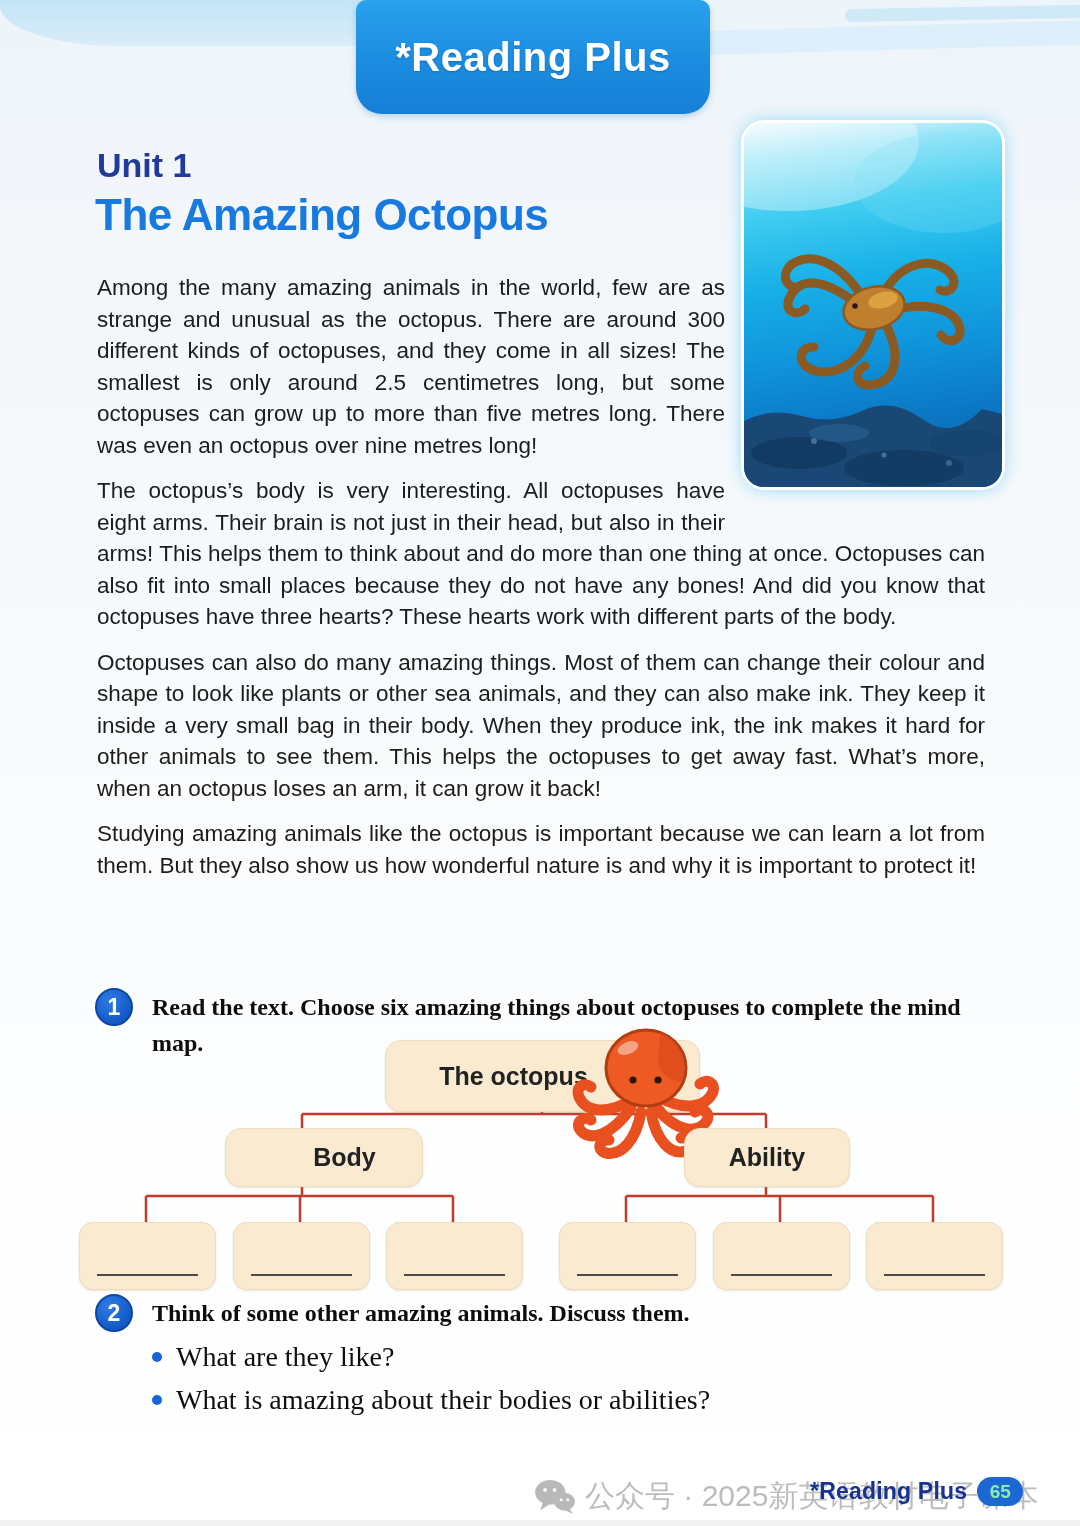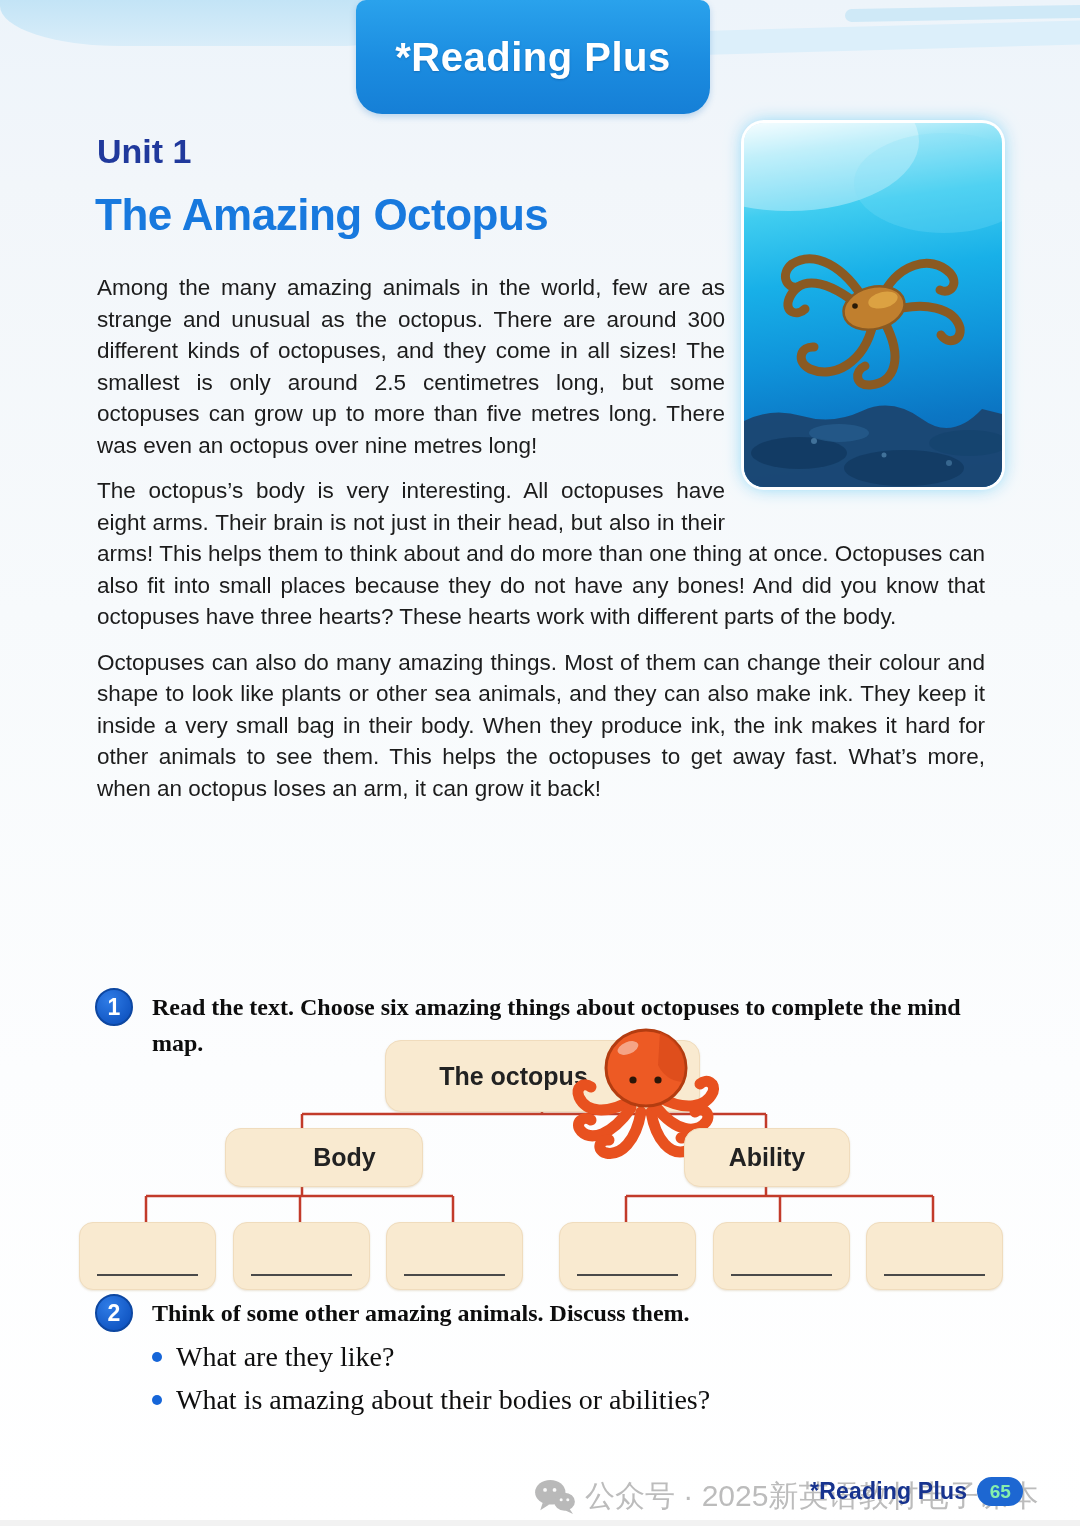--- a/index.html
+++ b/index.html
@@ -17,21 +17,21 @@
   .streak2{position:absolute;right:0;top:26px;width:400px;height:24px;background:#dceffa;
     border-radius:14px 0 0 14px;transform:skewY(-1.6deg);}
   
   .banner{position:absolute;left:356px;top:0;width:354px;height:114px;
     background:linear-gradient(180deg,#2aa2ec 0%,#1b8ce0 55%,#167fd6 100%);
     border-radius:10px 10px 26px 26px;display:flex;align-items:center;justify-content:center;
     box-shadow:0 3px 6px rgba(30,120,200,.25);}
   .banner span{color:#fff;font-size:40px;font-weight:700;letter-spacing:.5px;
     text-shadow:0 1px 2px rgba(0,60,120,.35);}
   
-  .unit{position:absolute;left:97px;top:132px;font-size:34px;font-weight:700;color:#20399c;}
+  .unit{position:absolute;left:97px;top:146px;font-size:34px;font-weight:700;color:#20399c;}
   .title{position:absolute;left:95px;top:190px;font-size:44px;font-weight:700;color:#1879de;letter-spacing:-.5px;}
   
   .photo{position:absolute;left:744px;top:123px;width:258px;height:364px;border-radius:20px;overflow:hidden;
     background:linear-gradient(172deg,#f0fcff 0%,#9fe7f8 9%,#40cdf0 24%,#18b0e8 42%,#0f93da 62%,#0b76c4 80%,#0a63b0 100%);
     box-shadow:0 0 0 3px #ffffff,0 0 18px rgba(110,205,245,.95);}
   .photo svg{display:block;width:100%;height:100%;}
   
   .article{position:absolute;left:97px;top:272px;width:888px;font-size:22.5px;line-height:31.5px;
     text-align:justify;color:#1c1c1c;}
   .article p{margin:0 0 14px;}
@@ -115,20 +115,21 @@
       <ellipse cx="139" cy="177" rx="15" ry="8" fill="#e0a845" opacity="0.85" transform="rotate(-14 139 177)"></ellipse>
       <circle cx="111" cy="183" r="2.8" fill="#2a1a06"></circle>
     </svg>
   </div>
 
   <div class="article">
     <div class="photo-spacer"></div>
     <p>Among the many amazing animals in the world, few are as strange and unusual as the octopus. There are around 300 different kinds of octopuses, and they come in all sizes! The smallest is only around 2.5 centimetres long, but some octopuses can grow up to more than five metres long. There was even an octopus over nine metres long!</p>
     <p>The octopus’s body is very interesting. All octopuses have eight arms. Their brain is not just in their head, but also in their arms! This helps them to think about and do more than one thing at once. Octopuses can also fit into small places because they do not have any bones! And did you know that octopuses have three hearts? These hearts work with different parts of the body.</p>
     <p>Octopuses can also do many amazing things. Most of them can change their colour and shape to look like plants or other sea animals, and they can also make ink. They keep it inside a very small bag in their body. When they produce ink, the ink makes it hard for other animals to see them. This helps the octopuses to get away fast. What’s more, when an octopus loses an arm, it can grow it back!</p>
+    <p>Studying amazing animals like the octopus is important because we can learn a lot from them. But they also show us how wonderful nature is and why it is important to protect it!</p>
   </div>
 
   <div class="badge badge1">
     <span>1</span>
   </div>
   <div class="instr instr1">Read the text. Choose six amazing things about octopuses to complete the mind map.</div>
 
   <div class="mindmap">
     <svg class="mm-lines" width="960" height="266" viewBox="0 0 960 266">
       <path d="M482 72 V84 M242 84 H706 M242 84 V98 M706 84 V98

